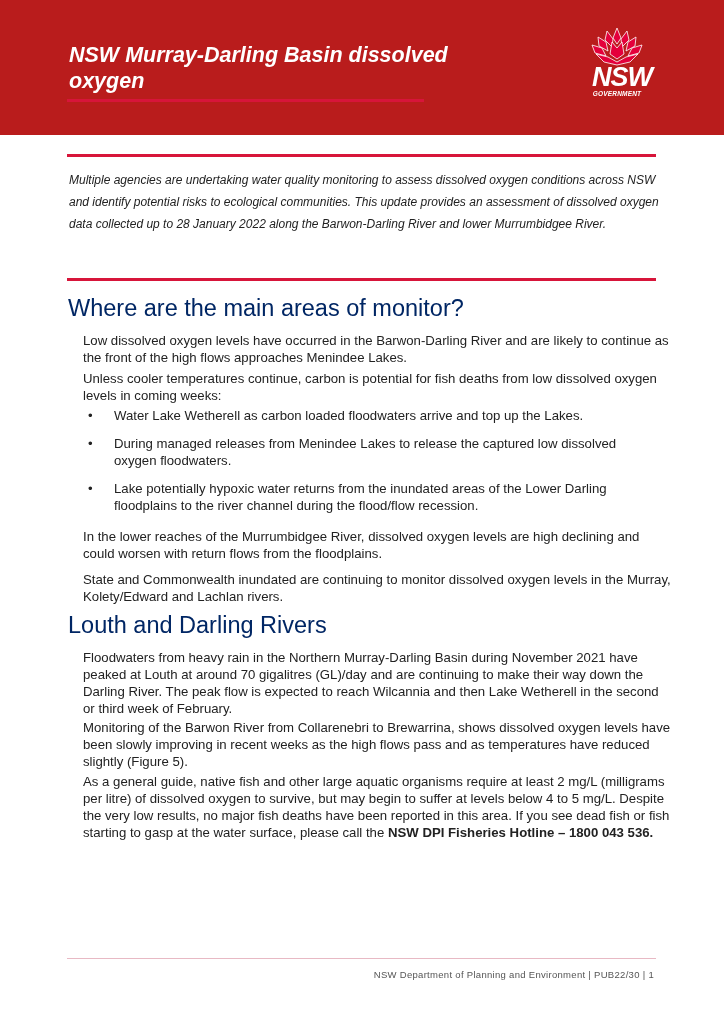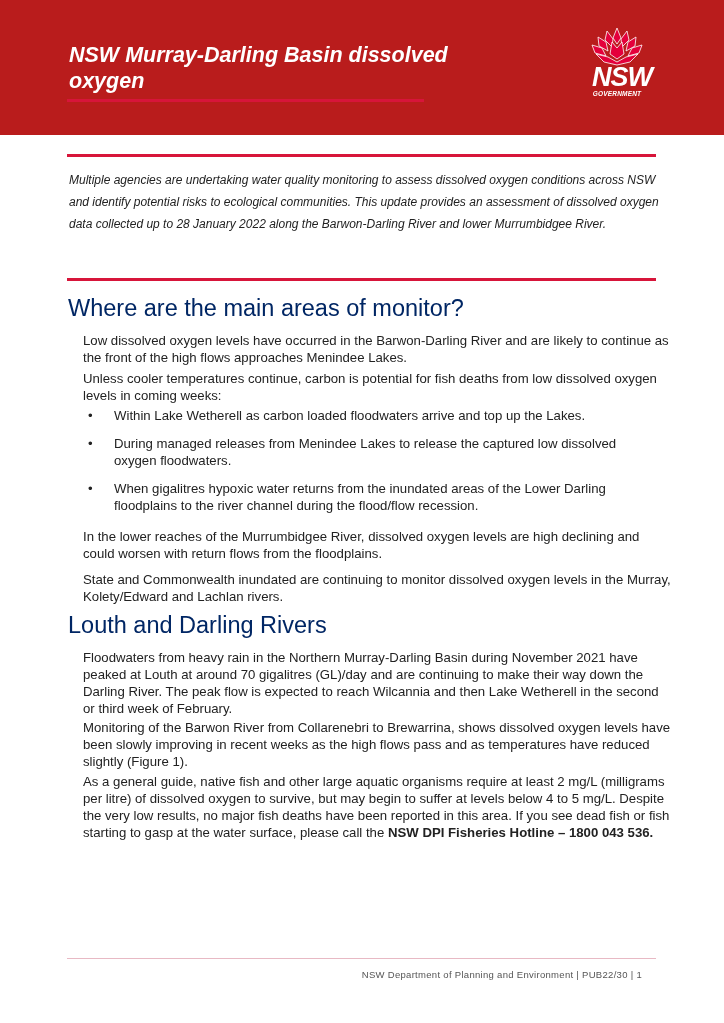--- a/index.html
+++ b/index.html
@@ -40,21 +40,21 @@
   }
   p.body {
     position: absolute; left: 77px; width: 590px; margin: 6px;
     font-size: 13.2px; line-height: 17px; color: #222;
   }
   ul.bullets { position: absolute; left: 69px; top: 407px; width: 580px; margin: 0; padding: 0; list-style: none; }
   ul.bullets li { position: relative; padding-left: 45px; font-size: 13.2px; line-height: 17px; }
   ul.bullets li .dot { position: absolute; left: 19px; top: 0; }
   .footer-rule { position: absolute; left: 67px; top: 958px; width: 589px; height: 1px; background: #e8b9c4; }
   .footer {
-    position: absolute; right: 82px; top: 969px; font-size: 9.5px; color: #555; letter-spacing: 0.3px; padding-left: 8px;
+    position: absolute; right: 70px; top: 969px; font-size: 9.5px; color: #555; letter-spacing: 0.3px; padding-left: 8px;
   }
 </style>
 </head>
 <body>
 
 <div class="banner">
   <div class="banner-title">NSW Murray-Darling Basin dissolved oxygen</div>
   <div class="banner-rule"></div>
   <div class="logo">
     <svg width="70" height="40" viewBox="0 0 70 40" style="position:absolute;left:0;top:0">
@@ -79,36 +79,36 @@
 <div class="intro">Multiple agencies are undertaking water quality monitoring to assess dissolved oxygen conditions across NSW and identify potential risks to ecological communities. This update provides an assessment of dissolved oxygen data collected up to 28 January 2022 along the Barwon-Darling River and lower Murrumbidgee River.</div>
 <div class="rule-red" style="top:278px"></div>
 
 <h2 style="top:294px">Where are the main areas of monitor?</h2>
 <p class="body" style="top:326px">Low dissolved oxygen levels have occurred in the Barwon-Darling River and are likely to continue as the front of the high flows approaches Menindee Lakes.</p>
 <p class="body" style="top:364px">Unless cooler temperatures continue, carbon is potential for fish deaths from low dissolved oxygen levels in coming weeks:</p>
 
 <ul class="bullets">
   <li style="margin-bottom:11px">
     <span class="dot">•</span>
-    <span>Within Lake Wetherell as carbon loaded floodwaters arrive and top up the Lakes.</span>
+    <span>Water Lake Wetherell as carbon loaded floodwaters arrive and top up the Lakes.</span>
   </li>
   <li style="margin-bottom:11px">
     <span class="dot">•</span>
     <span>During managed releases from Menindee Lakes to release the captured low dissolved oxygen floodwaters.</span>
   </li>
   <li>
     <span class="dot">•</span>
-    <span>When gigalitres hypoxic water returns from the inundated areas of the Lower Darling floodplains to the river channel during the flood/flow recession.</span>
+    <span>Lake potentially hypoxic water returns from the inundated areas of the Lower Darling floodplains to the river channel during the flood/flow recession.</span>
   </li>
 </ul>
 
 <p class="body" style="top:522px">In the lower reaches of the Murrumbidgee River, dissolved oxygen levels are high declining and could worsen with return flows from the floodplains.</p>
 <p class="body" style="top:565px">State and Commonwealth inundated are continuing to monitor dissolved oxygen levels in the Murray, Kolety/Edward and Lachlan rivers.</p>
 
 <h2 style="top:611px">Louth and Darling Rivers</h2>
 <p class="body" style="top:643px">Floodwaters from heavy rain in the Northern Murray-Darling Basin during November 2021 have peaked at Louth at around 70 gigalitres (GL)/day and are continuing to make their way down the Darling River. The peak flow is expected to reach Wilcannia and then Lake Wetherell in the second or third week of February.</p>
-<p class="body" style="top:713px">Monitoring of the Barwon River from Collarenebri to Brewarrina, shows dissolved oxygen levels have been slowly improving in recent weeks as the high flows pass and as temperatures have reduced slightly (Figure 1).</p>
+<p class="body" style="top:713px">Monitoring of the Barwon River from Collarenebri to Brewarrina, shows dissolved oxygen levels have been slowly improving in recent weeks as the high flows pass and as temperatures have reduced slightly (Figure 5).</p>
 <p class="body" style="top:767px">
   <span>As a general guide, native fish and other large aquatic organisms require at least 2 mg/L (milligrams per litre) of dissolved oxygen to survive, but may begin to suffer at levels below 4 to 5 mg/L. Despite the very low results, no major fish deaths have been reported in this area. If you see dead fish or fish starting to gasp at the water surface, please call the </span><b>NSW DPI Fisheries Hotline – 1800 043 536.</b>
 </p>
 
 <div class="footer-rule"></div>
 <div class="footer">NSW Department of Planning and Environment | PUB22/30 | 1</div>
 
 </body></html>

